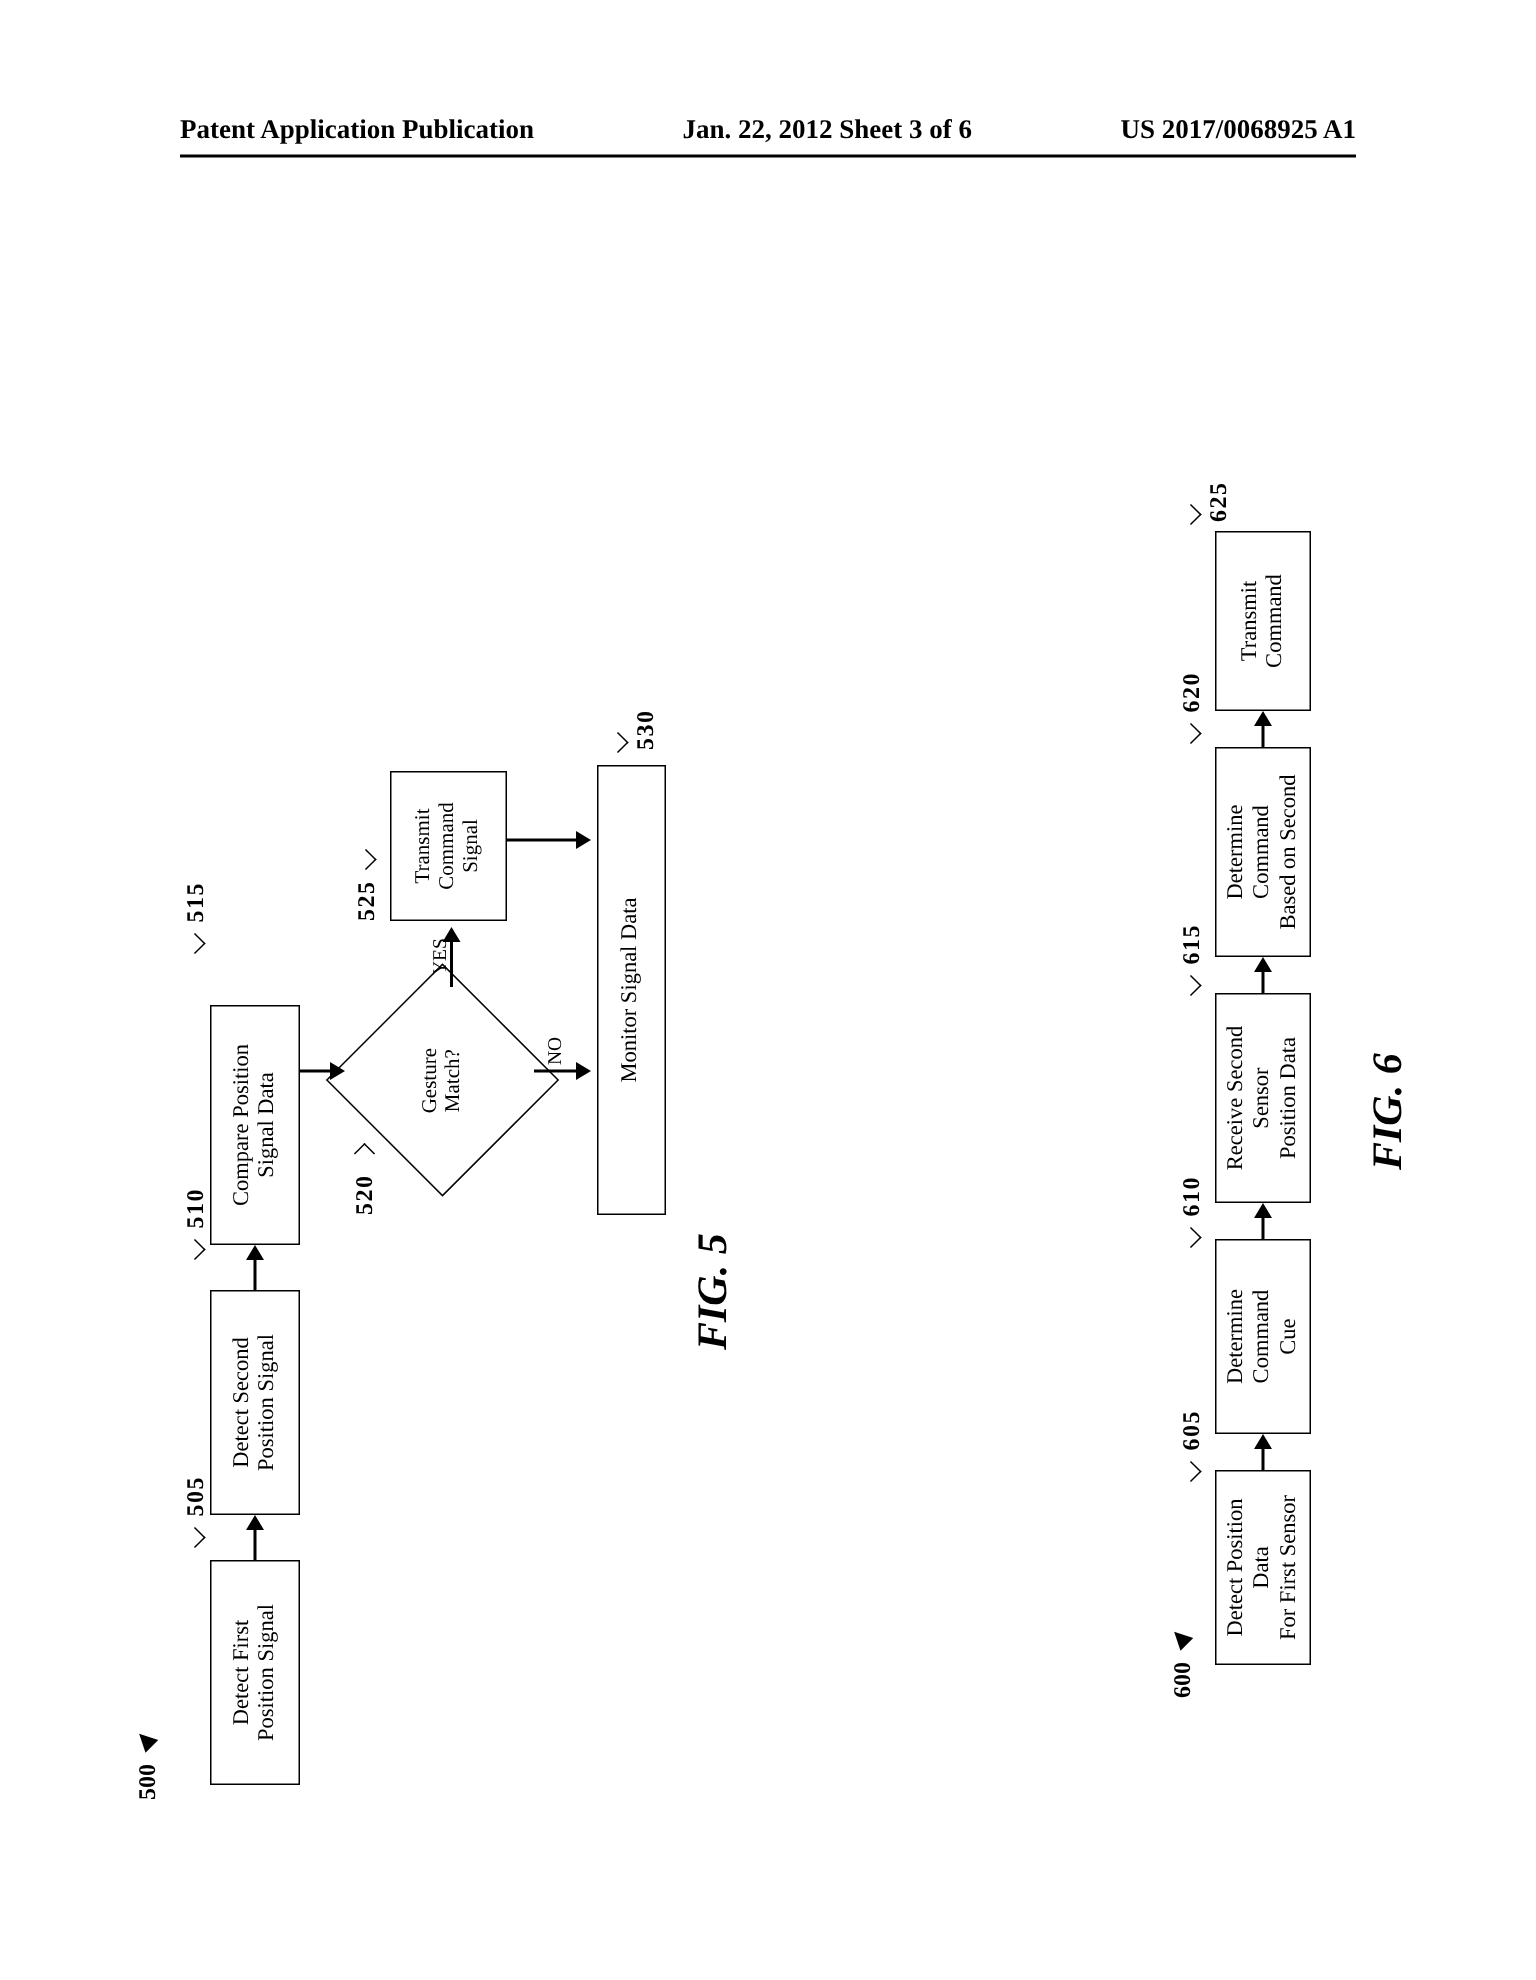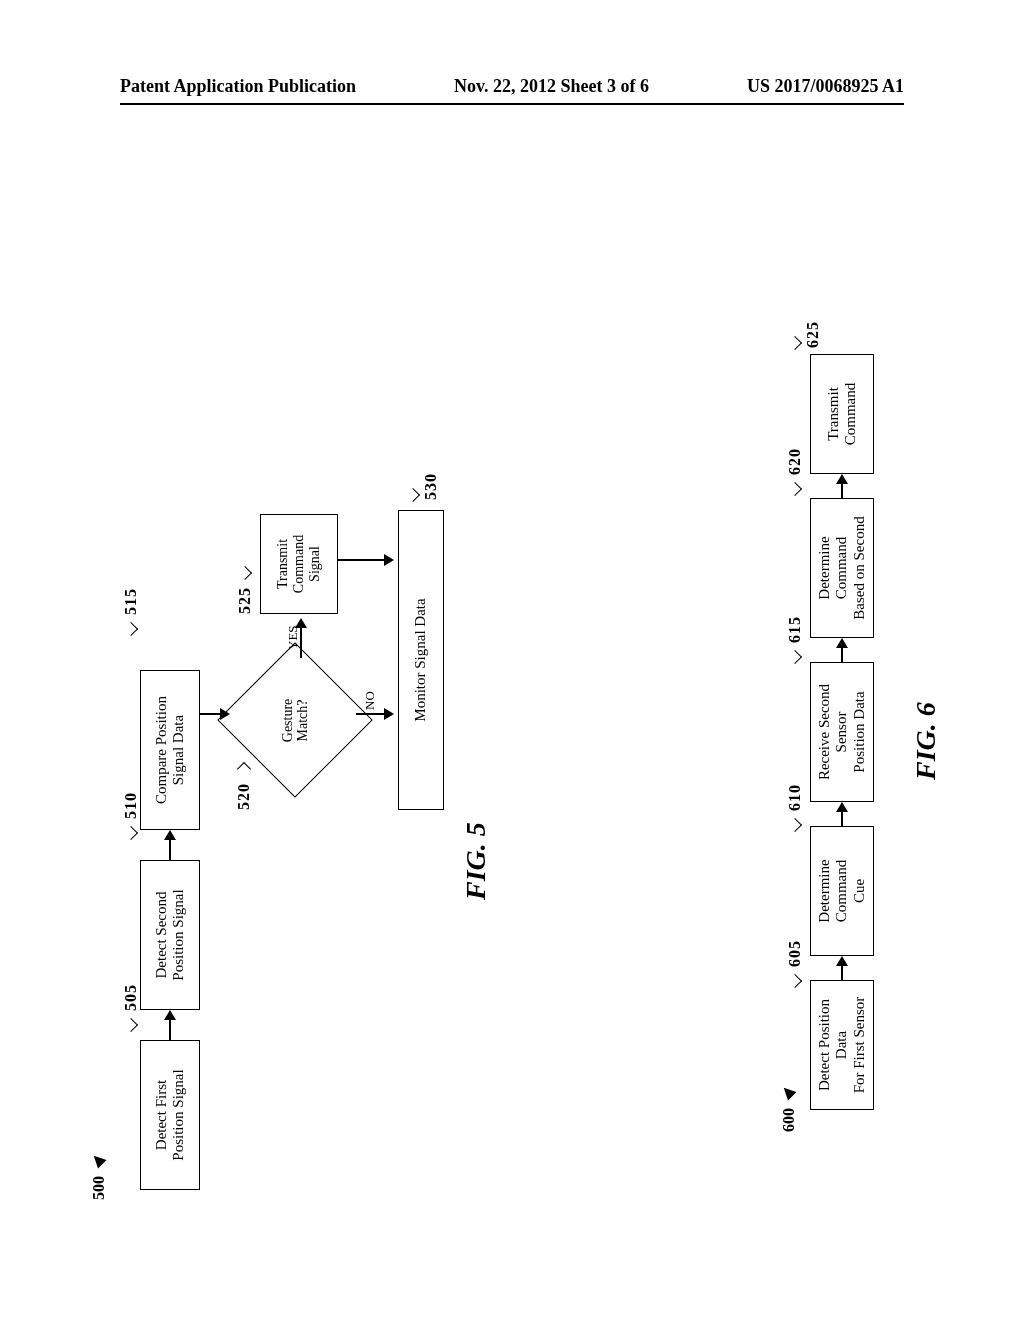--- a/index.html
+++ b/index.html
@@ -75,21 +75,21 @@
   .small { font-size: 14px; }
   .yesno { font-size: 13px; }
 
 </style>
 </head>
 <body>
 <div class="page">
 
 <div class="hdr">
   <span>Patent Application Publication</span>
-  <span>Nov. 22, 2012  Sheet 3 of 6</span>
+  <span>Jan. 22, 2012  Sheet 3 of 6</span>
   <span>US 2017/0068925 A1</span>
 </div>
 
 <div class="diagrams">
 
   <div class="chart-wrap fig5-wrap" style="width:700px;height:380px;">
     <div style="position:relative;width:700px;height:380px;">
 
       <div style="position:absolute; left:-10px; top:-30px;">
         <span class="flow-id">500</span>

